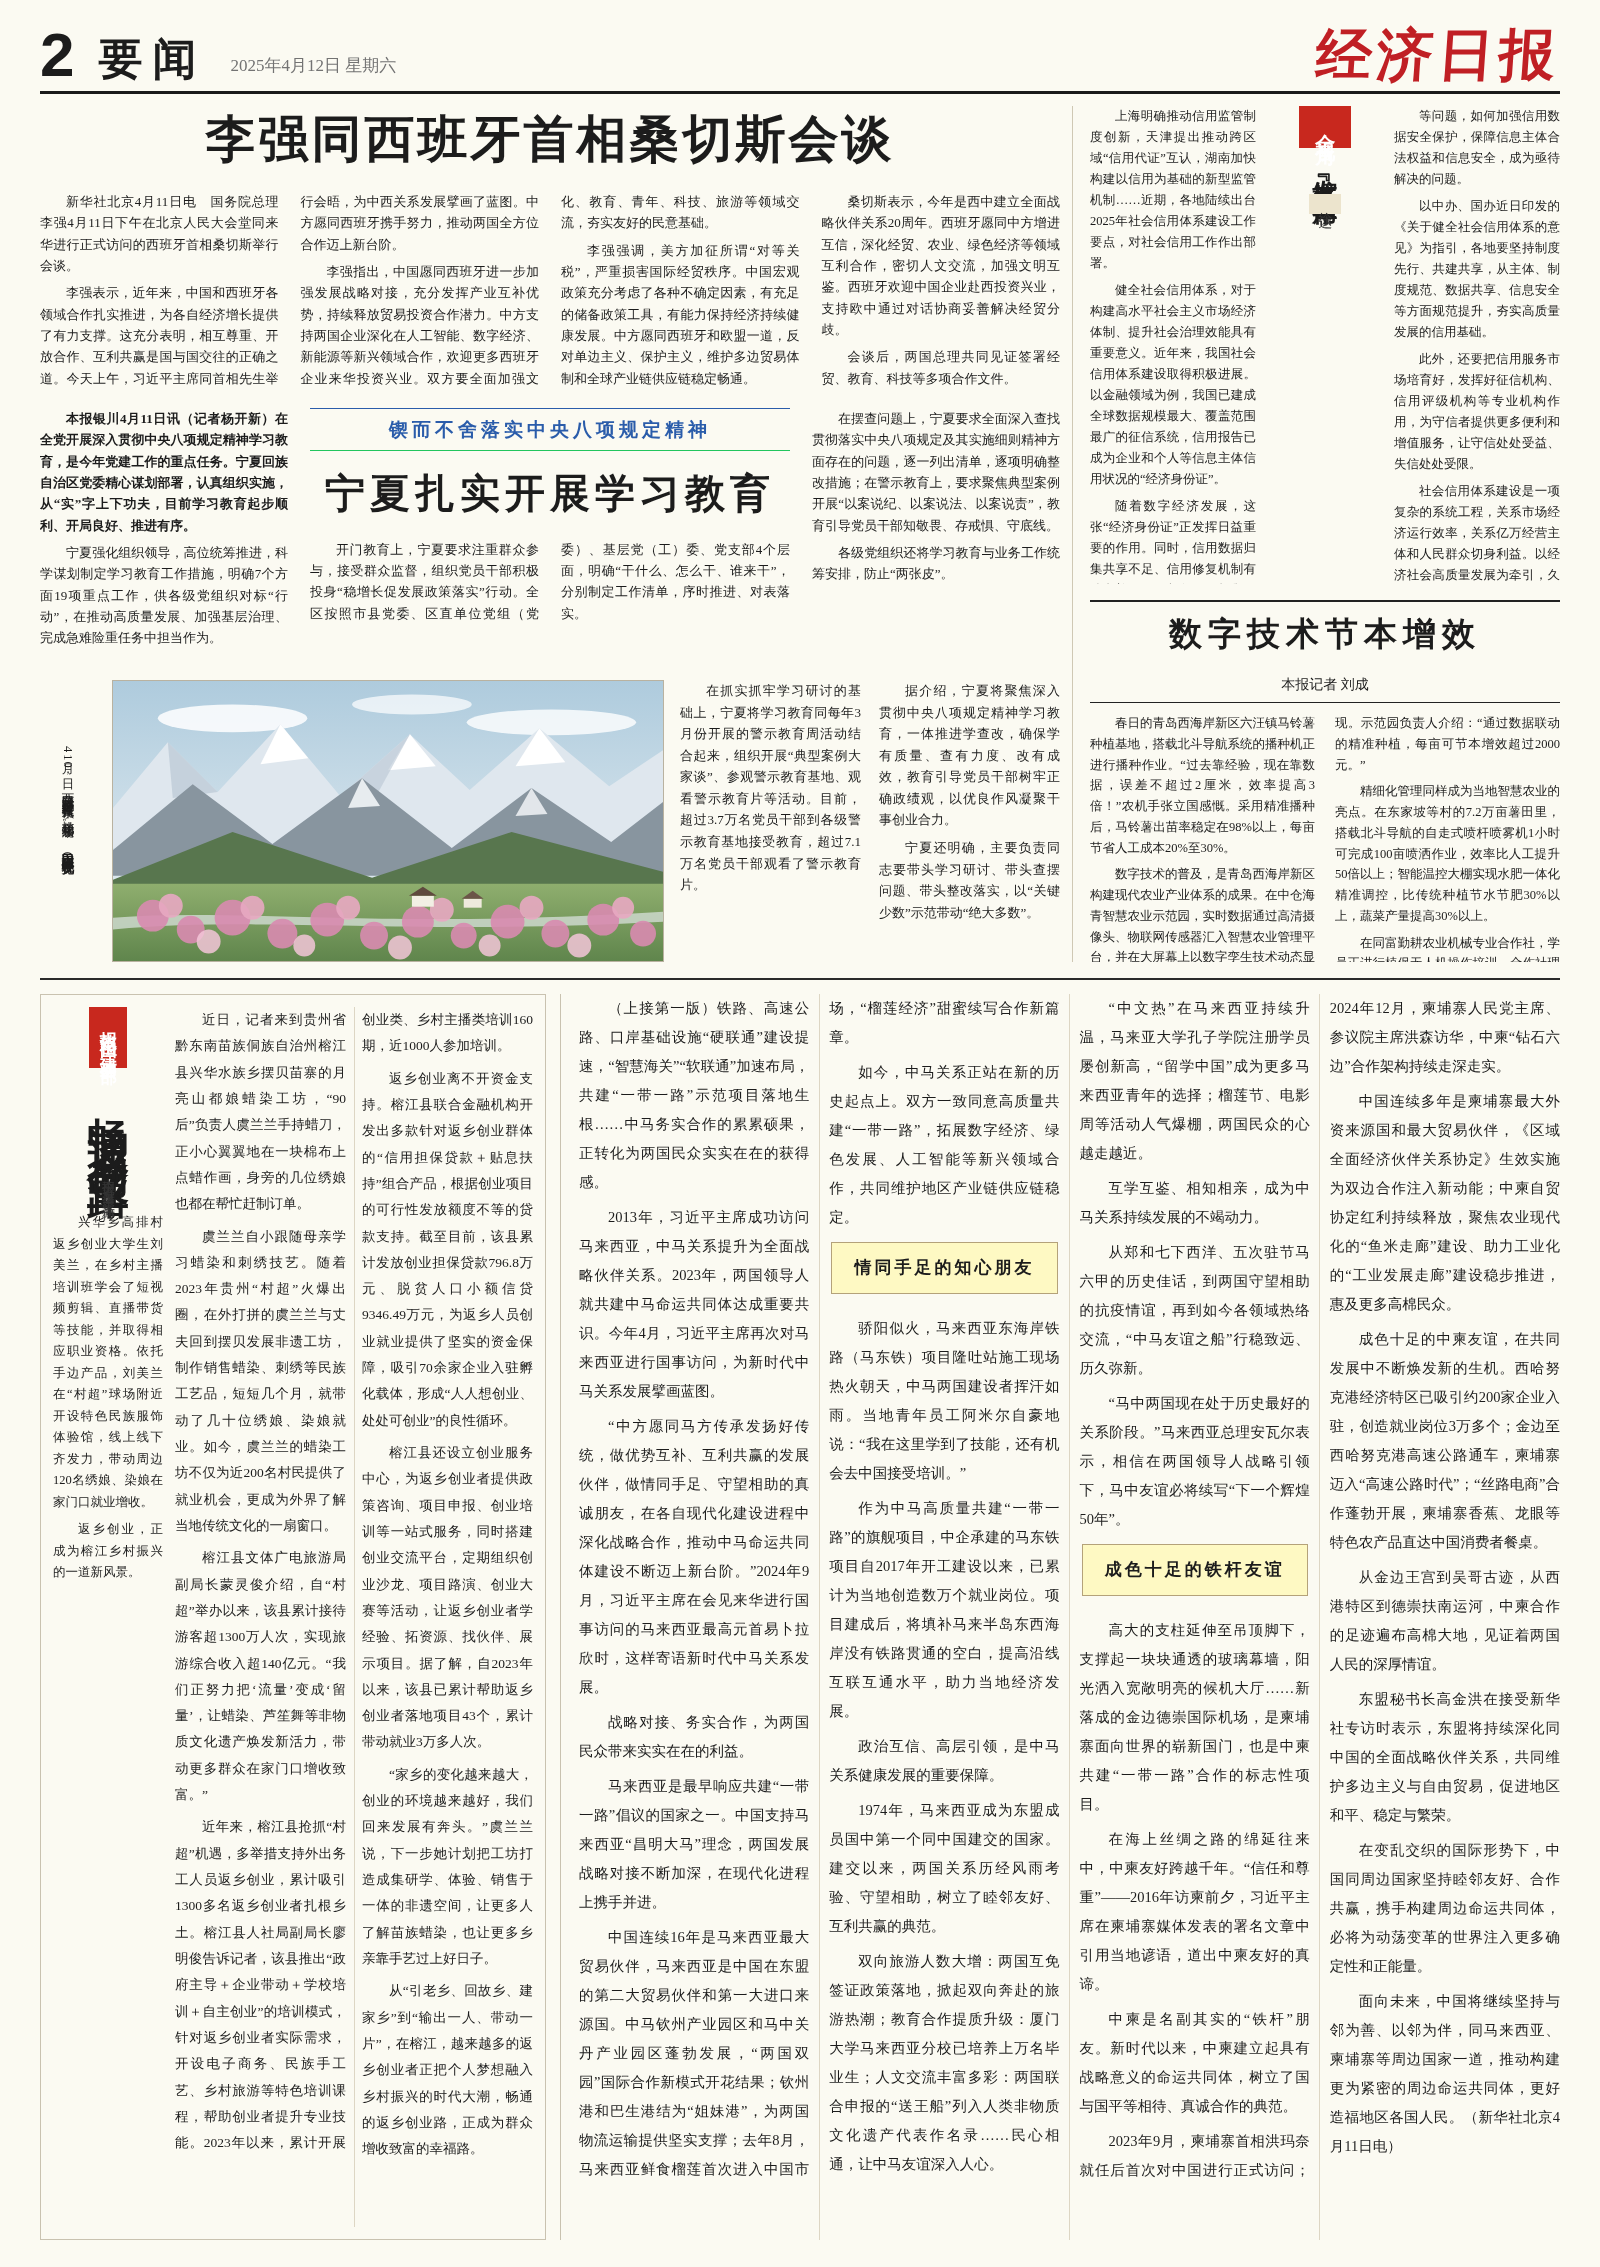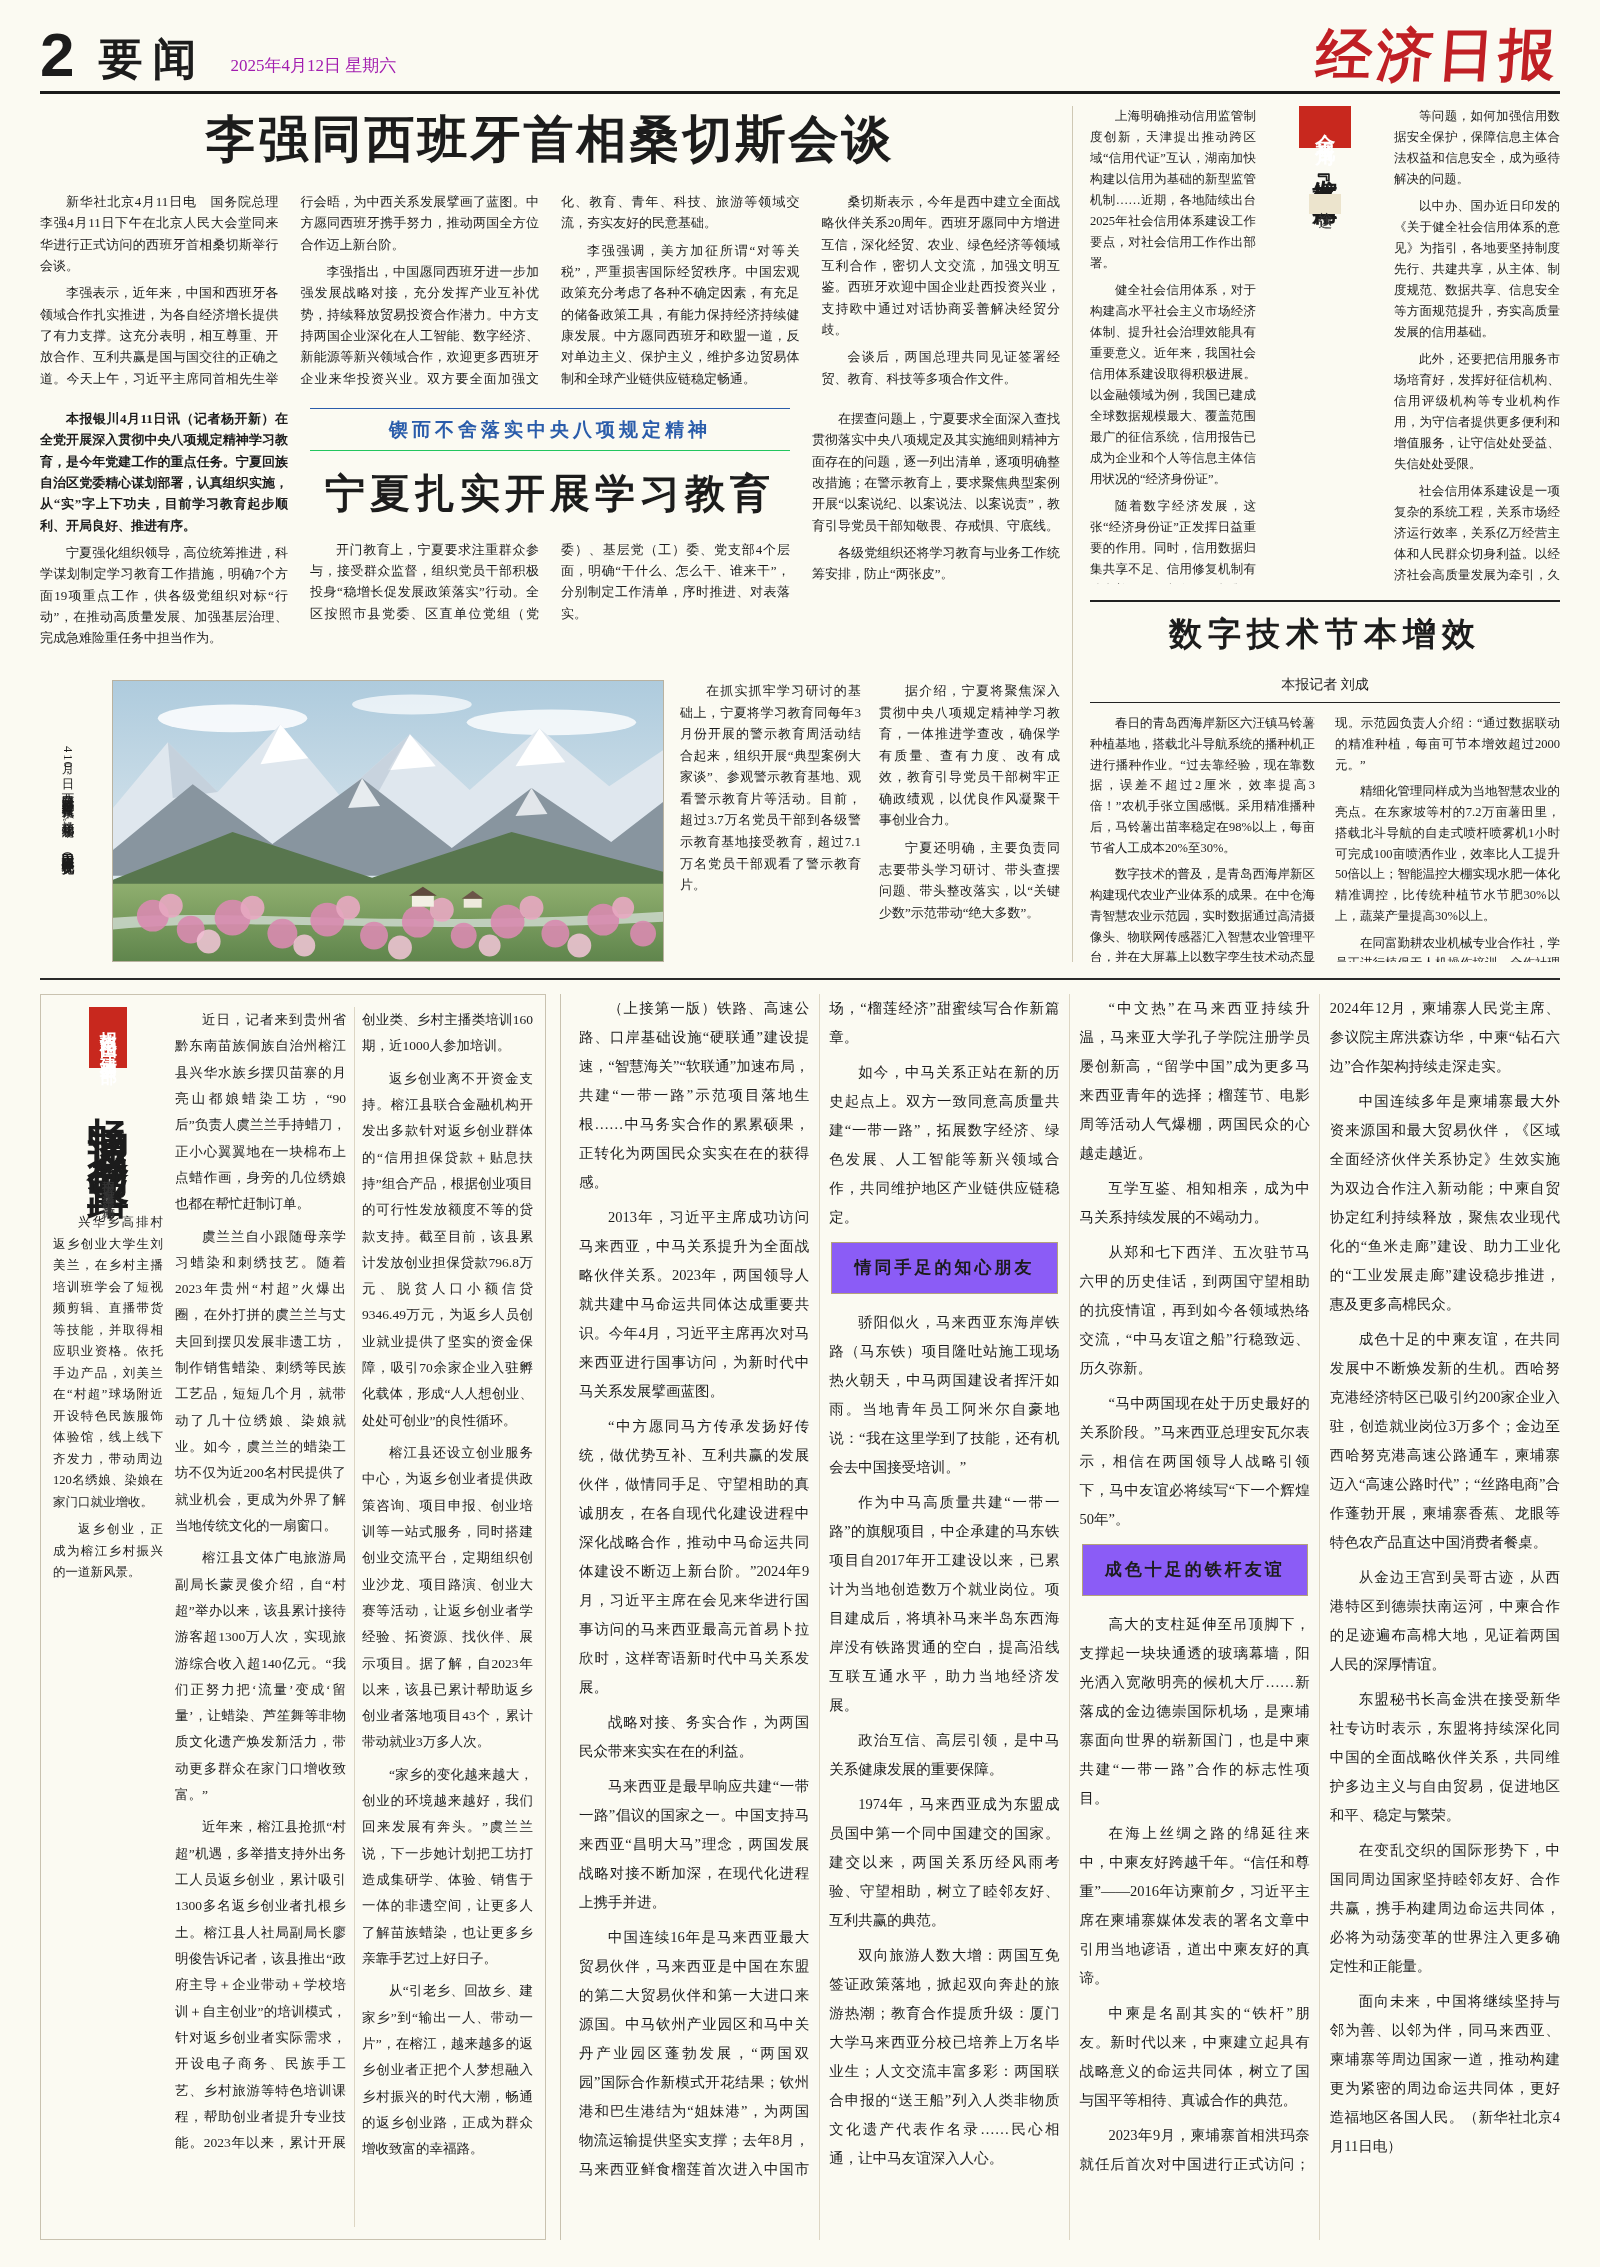--- a/index.html
+++ b/index.html
@@ -7,21 +7,21 @@
   .page { position:relative; width:1600px; height:2267px; margin:0 auto; background:#fbfaf2;
           color:#1c1c1c; font-family:"Liberation Serif","DejaVu Serif",serif; overflow:hidden; }
 
   
   .hdr { position:absolute; left:40px; right:40px; top:16px; height:78px; display:flex;
          justify-content:space-between; align-items:flex-end; border-bottom:3px solid #1a1a1a; padding-bottom:8px; }
   .hdr-left { display:flex; align-items:flex-end; gap:24px; }
   .pageno { font-family:"Liberation Sans","DejaVu Sans",sans-serif; font-size:62px; font-weight:900; line-height:.9; }
   .section { font-family:"Liberation Sans","DejaVu Sans",sans-serif; font-size:44px; font-weight:900;
              letter-spacing:10px; line-height:1; padding-bottom:2px;margin-top:14px; }
-  .date { font-size:17px; padding-bottom:6px; color:#a21caf;text-align:center; }
+  .date { font-size:17px; padding-bottom:6px; color:#737373;text-align:center; }
   .masthead { font-size:56px; font-weight:900; color:#c01f24; letter-spacing:5px; transform:skewX(-4deg); line-height:1; }
 
   
   p.para { text-indent:2em; margin:0 0 6px; }
   .just { text-align:justify; }
 
   
   .lead { position:absolute; left:40px; top:106px; width:1020px; height:302px; overflow:hidden; }
   .lead h1 { font-family:"Liberation Sans","DejaVu Sans",sans-serif; font-size:50px; font-weight:900;
              text-align:center; letter-spacing:3px; margin-bottom:18px; }
@@ -81,23 +81,23 @@
                 line-height:1.3; padding:10px 8px; letter-spacing:4px; }
   .west-headline { writing-mode:vertical-rl; font-family:"Liberation Sans","DejaVu Sans",sans-serif;
                    font-size:42px; font-weight:900; letter-spacing:10px; margin:16px 0 14px; }
   .west-byline { writing-mode:vertical-rl; font-size:13px; color:#333; letter-spacing:2px; margin-bottom:14px; }
   .west-strip-text { font-size:12.5px; line-height:1.72; }
   .west-cols { flex:1; column-count:2; column-gap:16px; column-rule:1px solid #ddd6c4;
                font-size:13.5px; line-height:1.95; overflow:hidden; }
   .tour { flex:1; margin-left:14px; border-left:1px solid #c9c2b0; padding-left:18px;
           column-count:4; column-gap:20px; column-rule:1px solid #ddd6c4;
           font-size:14.5px; line-height:2.0; overflow:hidden; }
-  .tour-subhead { break-inside:avoid; border:1px solid #b4a27a; background:#8b5cf6; text-align:center;
+  .tour-subhead { break-inside:avoid; border:1px solid #b4a27a; background:#fef9c3; text-align:center;
                   font-family:"Liberation Sans","DejaVu Sans",sans-serif; font-weight:bold; font-size:17px;
-                  letter-spacing:3px; padding:8px 12px; margin:10px 2px 14px; }
+                  letter-spacing:3px; padding:8px 12px; margin:10px 2px 20px; }
 </style>
 </head>
 <body>
 
 <div class="page">
 
   <div class="hdr">
     <div class="hdr-left">
       <div class="pageno">2</div>
       <div class="section">要闻</div>

